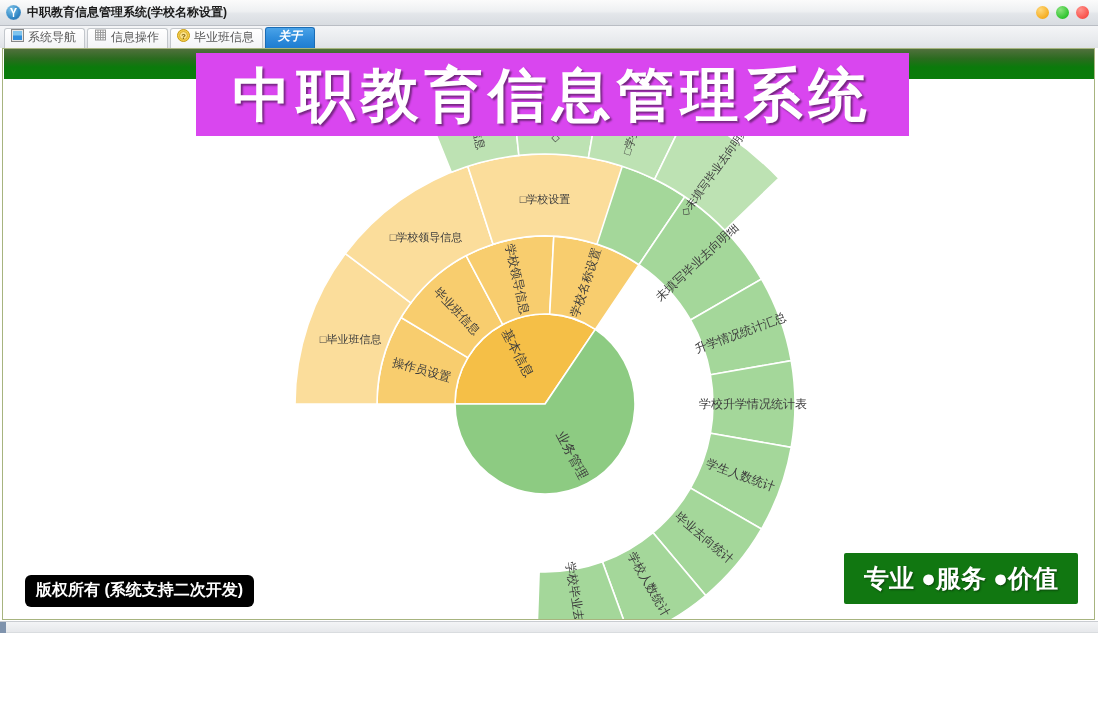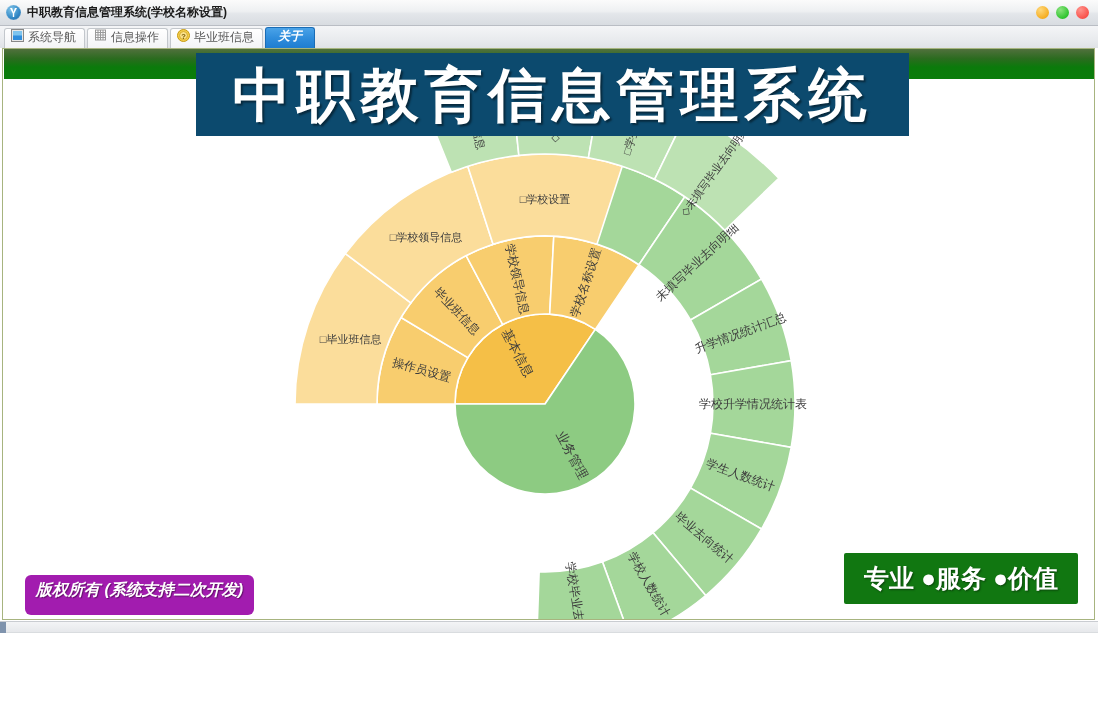--- a/index.html
+++ b/index.html
@@ -90,21 +90,21 @@
     overflow: hidden;
   }
   .green-band {
     position: absolute; left: 1px; top: 0px;
     width: 1091px; height: 30px;
     background: linear-gradient(to bottom, #51703d 0%, #2b6b1f 32%, #0b7a0b 60%, #0b7d0b 100%);
   }
   .title-plate {
     position: absolute; left: 193px; top: 4px;
     width: 713px; height: 83px;
-    background: #0c4a6e;
+    background: #d946ef;
     display: flex; align-items: center; justify-content: center;
   }
   .title-plate span {
     font-size: 58px; font-weight: bold; color: #ffffff;
     letter-spacing: 6px;
     text-shadow: 2px 2px 2px rgba(0,0,0,.45);
     white-space: nowrap;
     line-height: 1;
   }
 
@@ -117,27 +117,26 @@
     font-family: "Liberation Sans", "DejaVu Sans", sans-serif;
     fill: #3c3c3c;
     font-size: 11px;
   }
   .sb-label.core { font-size: 13px; }
   .sb-label.mid  { font-size: 12px; }
 
   
   .badge-copyright {
     position: absolute; left: 22px; top: 526px;
-    padding: 5px 11px 14px 11px;
-    background: #a21caf;
+    padding: 5px 11px 6px 11px;
+    background: #000000;
     border-radius: 6px;
     font-size: 16px; font-weight: bold; color: #ffffff;
     text-shadow: 1px 1px 1px rgba(0,0,0,.4);
     white-space: nowrap;
-    font-style: italic;
   }
   .badge-slogan {
     position: absolute; left: 841px; top: 504px;
     width: 234px; height: 51px;
     background: #117711;
     border-radius: 2px;
     display: flex; align-items: center; justify-content: center;
     font-size: 25px; font-weight: bold; color: #ffffff;
     text-shadow: 1px 1px 2px rgba(0,0,0,.45);
     white-space: nowrap;

